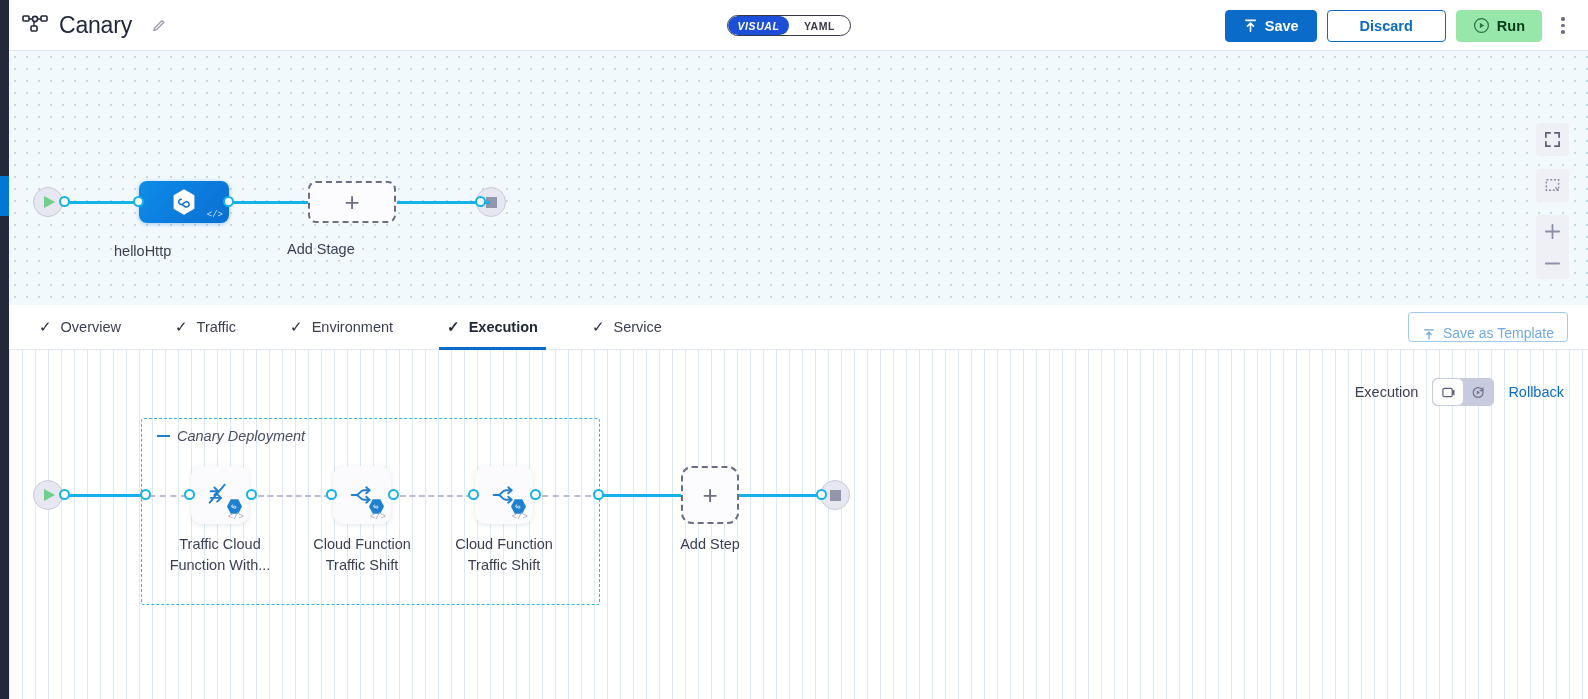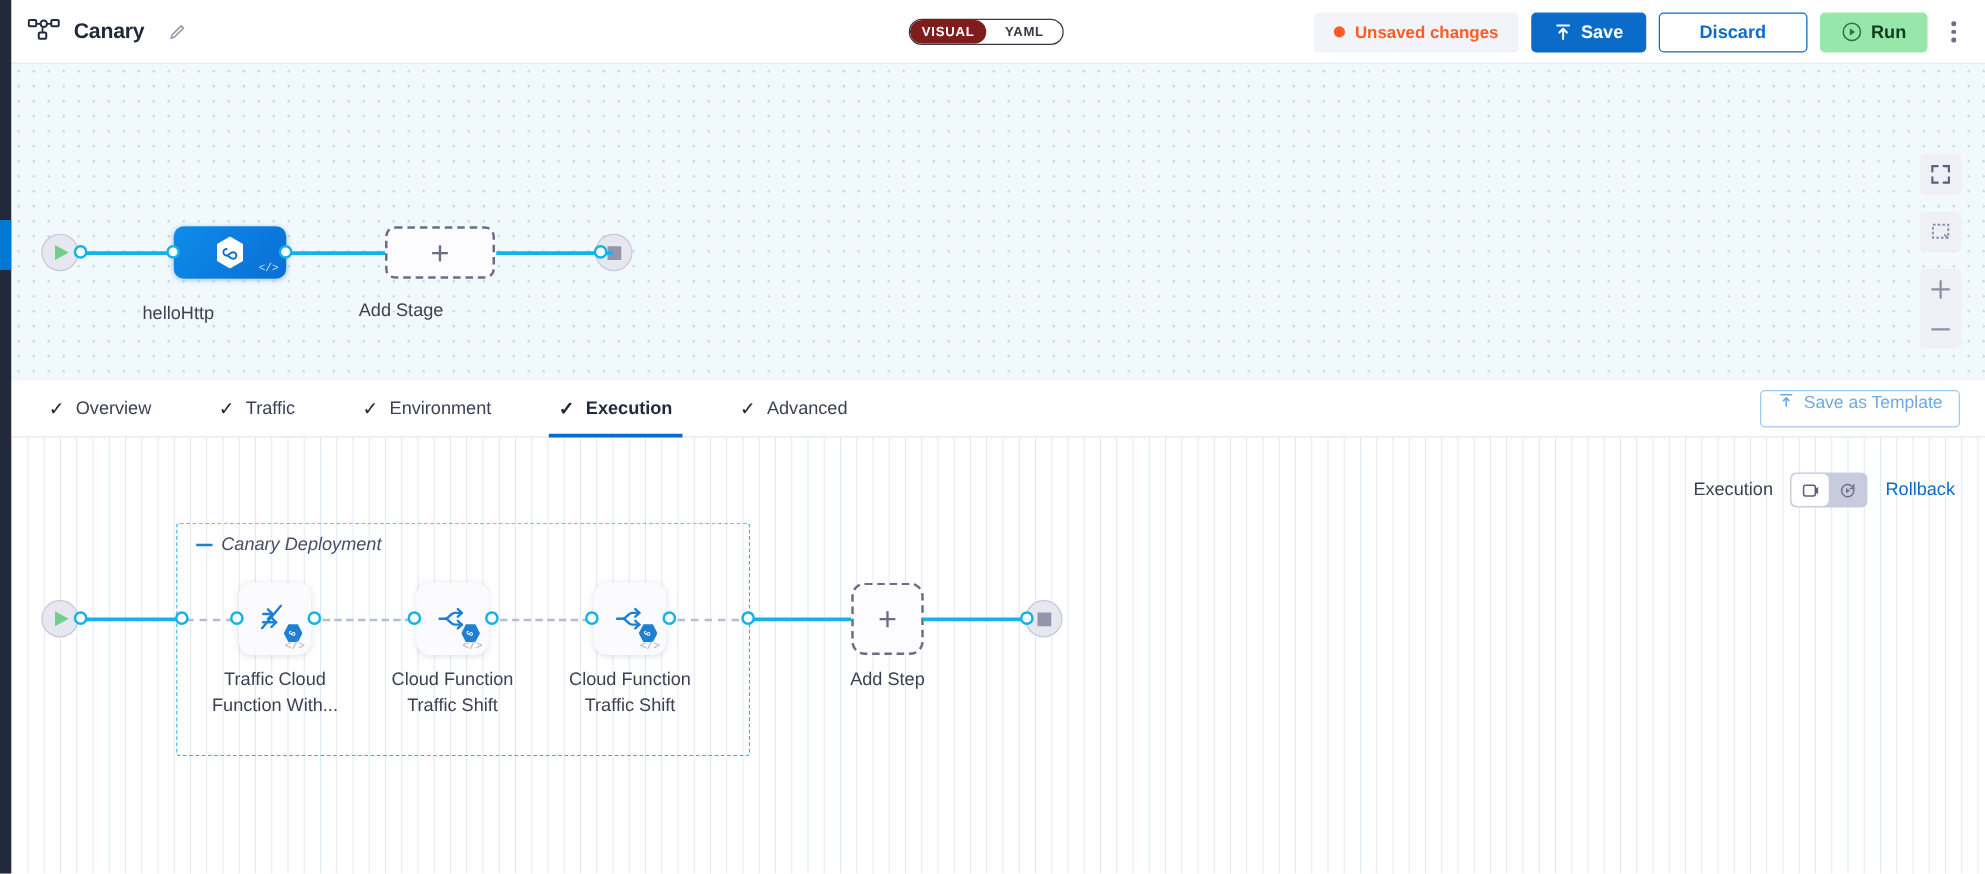--- a/index.html
+++ b/index.html
@@ -23,37 +23,37 @@
 
   
   .header {
     position: absolute; left: 0; top: 0; width: 1588px; height: 51px;
     background: #fff; border-bottom: 1px solid #e4e6ef;
     display: flex; align-items: center; z-index: 30;
   }
   .hdr-left { display: flex; align-items: center; gap: 11px; margin-left: 22px; }
   .pipeline-glyph { width: 26px; height: 22px; display: block; }
   .pipeline-title {
-    font-size: 17px; font-weight: bold; color: #22293b; letter-spacing: -0.2px;
+    font-size: 23px; font-weight: normal; color: #22293b; letter-spacing: -0.2px;
   }
   .edit-pencil { width: 17px; height: 17px; display: block; margin-left: 8px; cursor: pointer; }
 
   .toggle-wrap {
     position: absolute; left: 727px; top: 15px;
     width: 124px; height: 21px;
     border: 1px solid #383946; border-radius: 11px;
     background: #fff; display: flex; align-items: center;
     overflow: hidden;
   }
   .toggle-seg {
     flex: 1; height: 100%; display: flex; align-items: center; justify-content: center;
     font-size: 10.5px; font-weight: bold; letter-spacing: 0.6px; cursor: pointer;
   }
   .toggle-seg.active {
-    background: #7f1d1d; color: #ffffff; border-radius: 11px;
+    background: #1d4ed8; color: #ffffff; border-radius: 11px; font-style: italic;
   }
   .toggle-seg.inactive { color: #383946; }
 
   .hdr-right {
     position: absolute; right: 14px; top: 0; height: 51px;
     display: flex; align-items: center; gap: 10px;
   }
   .unsaved {
     display: flex; align-items: center; gap: 8px;
     height: 32px; padding: 0 16px; border-radius: 4px;
@@ -155,21 +155,21 @@
   }
   .tab.active { font-weight: bold; color: #22293b; }
   .tab.active::after {
     content: ""; position: absolute; left: 8px; right: 8px; bottom: 0;
     height: 3px; background: #0b6bc9;
   }
   .tab .chk { font-size: 15px; color: #22293b; }
   .tab-first { margin-left: 14px; }
   .save-tmpl {
     position: absolute; right: 20px; top: 7px;
-    display: flex; align-items: flex-start; gap: 7px;
+    display: flex; align-items: flex-end; gap: 7px;
     height: 30px; padding: 0 13px; border-radius: 4px;
     border: 1px solid #9fc9ef; color: #72a9e0; background: #fff;
     font-size: 14px; cursor: pointer;
   }
 
   
   .canvas-bottom {
     position: absolute; left: 9px; top: 350px; width: 1579px; height: 349px;
     background: #ffffff;
     background-image: repeating-linear-gradient(
@@ -252,24 +252,20 @@
         <path d="M3 14.4l1.1-3 7.5-7.5 1.9 1.9-7.5 7.5-3 1.1z" fill="none" stroke="#9a9cb0" stroke-width="1.4" stroke-linejoin="round"></path>
       </svg>
     </div>
 
     <div class="toggle-wrap">
       <div class="toggle-seg active">VISUAL</div>
       <div class="toggle-seg inactive">YAML</div>
     </div>
 
     <div class="hdr-right">
-      <div class="unsaved">
-        <span class="unsaved-dot"></span>
-        <span>Unsaved changes</span>
-      </div>
       <div class="btn btn-save">
         <svg width="15" height="15" viewBox="0 0 16 16">
           <path d="M3 2.5h10" stroke="#fff" stroke-width="1.7" stroke-linecap="round"></path>
           <path d="M8 14V5.4M8 5.4L4.8 8.6M8 5.4l3.2 3.2" fill="none" stroke="#fff" stroke-width="1.7" stroke-linecap="round" stroke-linejoin="round"></path>
         </svg>
         <span>Save</span>
       </div>
       <div class="btn btn-discard">
         <span>Discard</span>
       </div>
@@ -357,21 +353,21 @@
     <div class="tab" style="margin-left:22px;">
       <span class="chk">✓</span>
       <span>Environment</span>
     </div>
     <div class="tab active" style="margin-left:22px;">
       <span class="chk">✓</span>
       <span>Execution</span>
     </div>
     <div class="tab" style="margin-left:22px;">
       <span class="chk">✓</span>
-      <span>Advanced</span>
+      <span>Service</span>
     </div>
 
     <div class="save-tmpl">
       <svg width="14" height="14" viewBox="0 0 16 16">
         <path d="M3 3.2h10" stroke="#72a9e0" stroke-width="1.5" stroke-linecap="round"></path>
         <path d="M8 13.5V6M8 6L5.5 8.6M8 6l2.5 2.6" fill="none" stroke="#72a9e0" stroke-width="1.5" stroke-linecap="round" stroke-linejoin="round"></path>
       </svg>
       <span>Save as Template</span>
     </div>
   </div>

